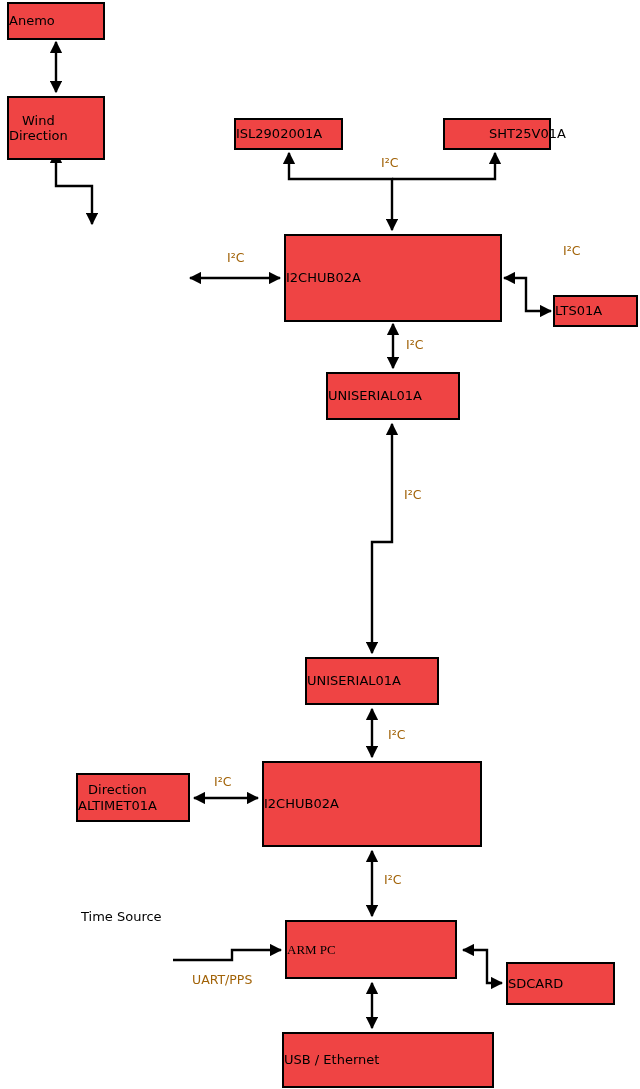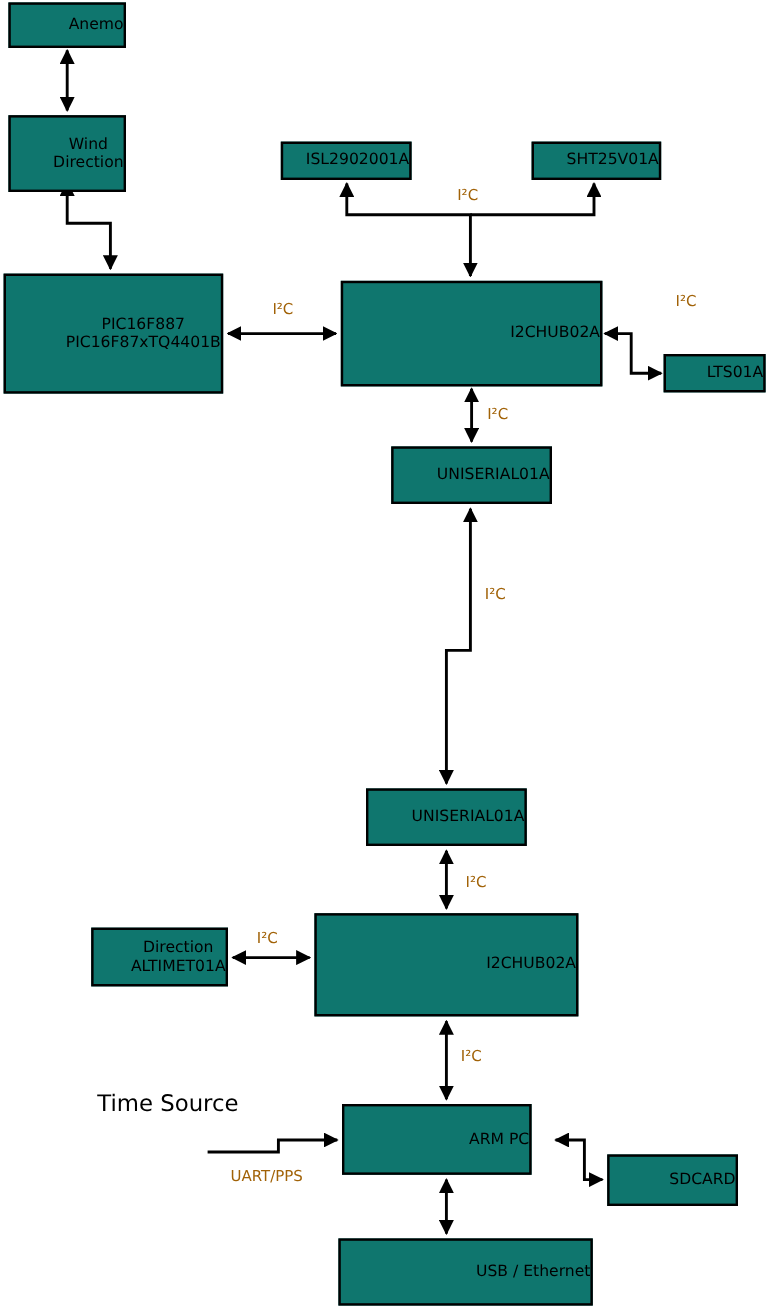--- a/index.html
+++ b/index.html
@@ -17,43 +17,43 @@
   }
   svg.wires{
     position:absolute;
     left:0; top:0;
     width:640px; height:1089px;
     pointer-events:none;
   }
   .node{
     position:absolute;
     box-sizing:border-box;
-    background:#0f766e;
+    background:#ef4444;
     border:2px solid #000000;
     display:flex;
     align-items:center;
-    justify-content:flex-end;
+    justify-content:flex-start;
     text-align:center;
     line-height:1.18;
     font-size:13px;
     color:#000000;
     z-index:2;
   }
   .node .lbl{ display:block; white-space:pre-line; }
   .edge-label{
     position:absolute;
     font-size:12.5px;
     color:#a16207;
     white-space:nowrap;
     z-index:3;
     background:transparent;
   }
   .free-label{
     position:absolute;
-    font-size:19px;
+    font-size:13px;
     color:#000000;
     white-space:nowrap;
     z-index:3;
   }
 </style>
 </head>
 <body>
 
 <div id="diagram">
 
@@ -96,24 +96,20 @@
 
   <div class="node" style="left:7px; top:2px; width:98px; height:38px;">
     <span class="lbl">Anemo</span>
   </div>
 
   <div class="node" style="left:7px; top:96px; width:98px; height:64px;">
     <span class="lbl">Wind
 Direction</span>
   </div>
 
-  <div class="node" style="left:3px; top:228px; width:183px; height:100px;">
-    <span class="lbl">PIC16F887
-PIC16F87xTQ4401B</span>
-  </div>
 
   <div class="node" style="left:234px; top:118px; width:109px; height:32px;">
     <span class="lbl">ISL2902001A</span>
   </div>
 
   <div class="node" style="left:443px; top:118px; width:108px; height:32px;padding-left:44px;">
     <span class="lbl">SHT25V01A</span>
   </div>
 
   <div class="node" style="left:284px; top:234px; width:218px; height:88px;">
@@ -135,21 +131,21 @@
   <div class="node" style="left:262px; top:761px; width:220px; height:86px;">
     <span class="lbl">I2CHUB02A</span>
   </div>
 
   <div class="node" style="left:76px; top:773px; width:114px; height:49px;">
     <span class="lbl">Direction
 ALTIMET01A</span>
   </div>
 
 
-  <div class="node" style="left:285px; top:920px; width:158px; height:59px;">
+  <div class="node" style="left:285px; top:920px; width:172px; height:59px;font-family:Liberation Serif, serif;">
     <span class="lbl">ARM PC</span>
   </div>
 
   <div class="node" style="left:506px; top:962px; width:109px; height:43px;">
     <span class="lbl">SDCARD</span>
   </div>
 
   <div class="node" style="left:282px; top:1032px; width:212px; height:56px;">
     <span class="lbl">USB / Ethernet</span>
   </div>

